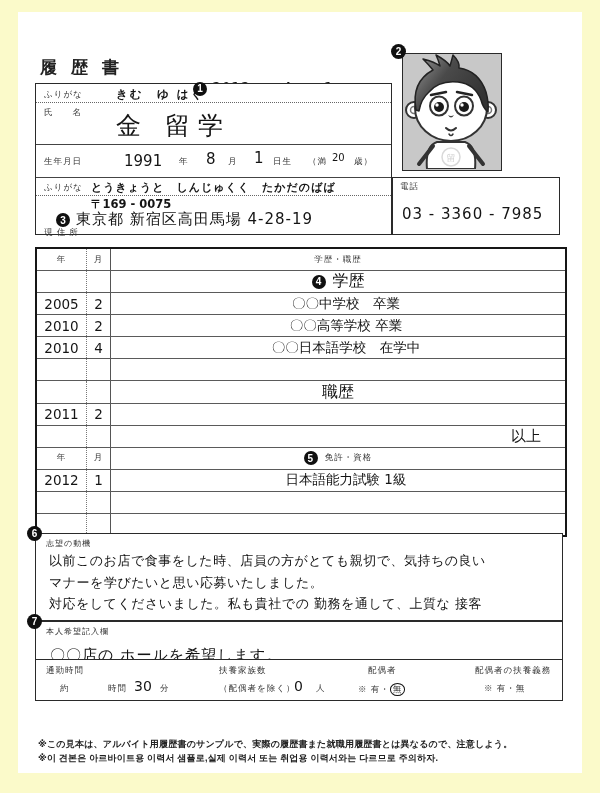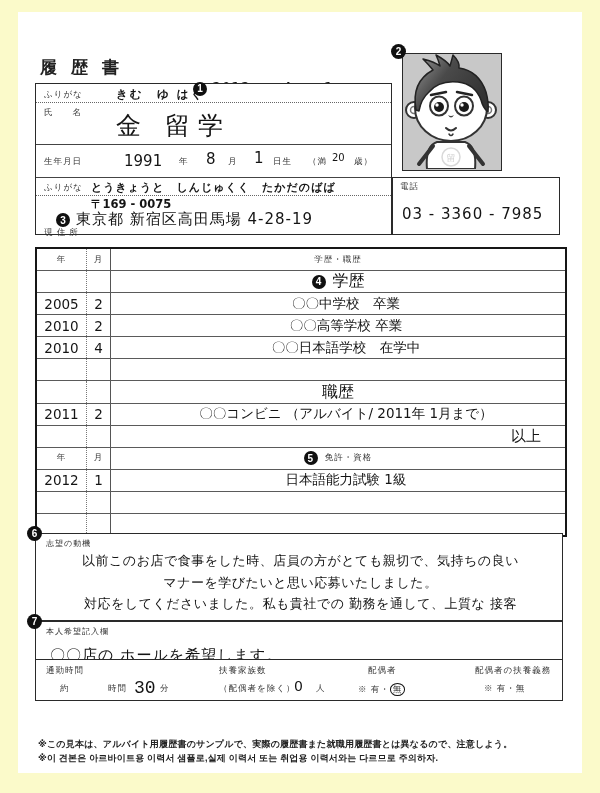--- a/index.html
+++ b/index.html
@@ -191,23 +191,20 @@
     <div class="t-row section">
       <div class="cell y hw"></div>
       <div class="cell m hw"></div>
       <div class="cell c hw">
         <span>職歴</span>
       </div>
     </div>
     <div class="t-row entry">
       <div class="cell y hw">2011</div>
       <div class="cell m hw">2</div>
-      <div class="cell c hw">
-        <span>〇〇コンビニ （アルバイト/ 2011年 1月まで）</span>
-      </div>
     </div>
     <div class="t-row end">
       <div class="cell y hw"></div>
       <div class="cell m hw"></div>
       <div class="cell c hw">
         <span>以上</span>
       </div>
     </div>
     <div class="t-row head">
       <div class="cell y">年</div>
@@ -233,41 +230,41 @@
     </div>
     <div class="t-row entry">
       <div class="cell y hw"></div>
       <div class="cell m hw"></div>
       <div class="cell c hw">
         <span></span>
       </div>
     </div>
   </div>
 
-<div class="box" style="left:35px;top:533px;width:528px;height:88px;text-align:center;">
+<div class="box" style="left:35px;top:533px;width:528px;height:88px;">
   <span class="lbl abs" style="left:10px;top:4px;font-size:8px;">志望の動機</span>
   <div class="abs hw" style="left:13px;top:16px;right:10px;">
       <div class="m-line">以前このお店で食事をした時、店員の方がとても親切で、気持ちの良い</div>
       <div class="m-line">マナーを学びたいと思い応募いたしました。</div>
       <div class="m-line">対応をしてくださいました。私も貴社での 勤務を通して、上質な 接客</div>
     </div>
 </div>
 <div class="badge" style="left:27px;top:526px;">6</div>
 
 <div class="box" style="left:35px;top:621px;width:528px;height:70px;">
   <span class="lbl abs" style="left:10px;top:4px;font-size:8px;">本人希望記入欄</span>
   <span class="hw abs" style="left:14px;top:24px;font-size:15px;letter-spacing:1px;">〇〇店の ホールを希望します。</span>
 </div>
 <div class="badge" style="left:27px;top:614px;">7</div>
 
 <div class="box" style="left:35px;top:659px;width:528px;height:42px;">
   <span class="lbl abs" style="left:10px;top:5px;">通勤時間</span>
   <span class="lbl abs" style="left:24px;top:23px;">約</span>
   <span class="lbl abs" style="left:72px;top:23px;">時間</span>
-  <span class="hw abs" style="left:98px;top:18px;font-size:18px;font-family:Liberation Mono, monospace;">30</span>
+  <span class="hw abs" style="left:98px;top:18px;font-size:14px;">30</span>
   <span class="lbl abs" style="left:124px;top:23px;">分</span>
 
   <span class="lbl abs" style="left:183px;top:5px;">扶養家族数</span>
   <span class="lbl abs" style="left:183px;top:23px;">（配偶者を除く）</span>
   <span class="hw abs" style="left:258px;top:18px;font-size:14px;">0</span>
   <span class="lbl abs" style="left:280px;top:23px;">人</span>
 
   <span class="lbl abs" style="left:332px;top:5px;">配偶者</span>
   <span class="lbl abs" style="left:322px;top:23px;"><span>※ 有・</span><span class="circled">無</span></span>
 

